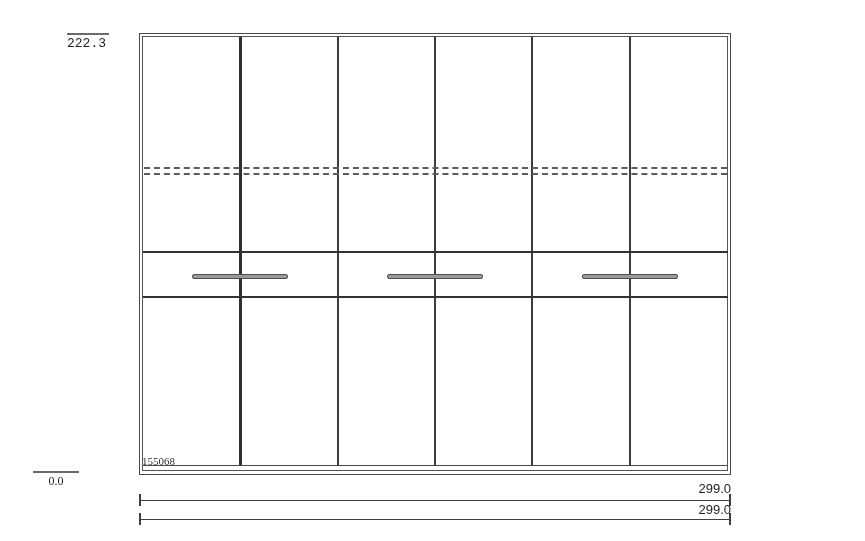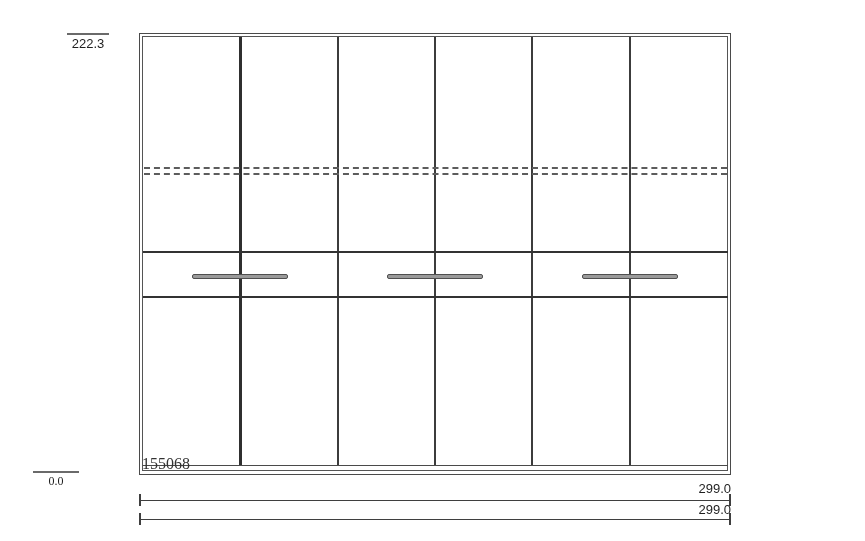--- a/index.html
+++ b/index.html
@@ -41,28 +41,28 @@
     position:absolute;top:274px;height:3px;width:94px;
     background:#9a9a9a;border:1px solid #4f4f4f;border-radius:2px;
   }
   .handle-1{left:192px;}
   .handle-2{left:387px;}
   .handle-3{left:582px;}
   
   .item-number{
     position:absolute;left:142px;top:455px;
     font-family:"Liberation Serif", serif;
-    font-size:16px;color:#333;letter-spacing:0px;
+    font-size:11px;color:#333;letter-spacing:0px;
   }
   
   .dim-text{color:#1f1f1f;}
   .height-line{position:absolute;left:67px;top:33px;width:42px;height:2px;background:#6a6a6a;}
   .height-label{
-    position:absolute;left:67px;top:36px;width:42px;text-align:center;
-    font-family:Liberation Sans, sans-serif;font-size:13px;
+    position:absolute;left:67px;top:36px;width:42px;
+    font-family:Liberation Mono, monospace;font-size:13px;
   }
   .zero-line{position:absolute;left:33px;top:471px;width:46px;height:2px;background:#6a6a6a;}
   .zero-label{
     position:absolute;left:36px;top:474px;width:40px;text-align:center;
     font-family:"Liberation Serif", serif;font-size:12px;
   }
   .wline{position:absolute;left:140px;width:591px;height:1px;background:#3f3f3f;}
   .wline-1{top:500px;}
   .wline-2{top:519px;}
   .wtick{position:absolute;width:2px;height:12px;background:#3f3f3f;}

